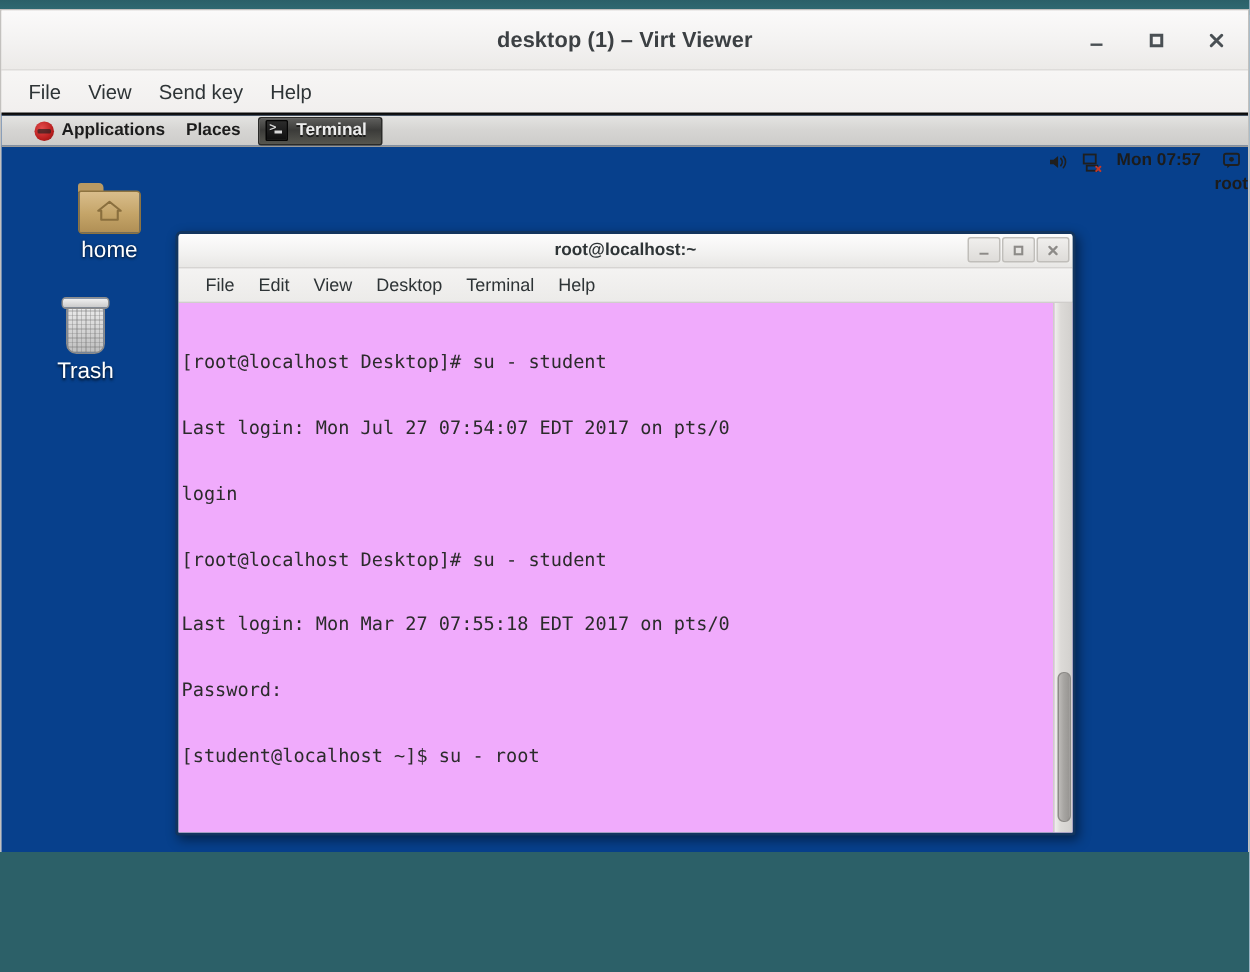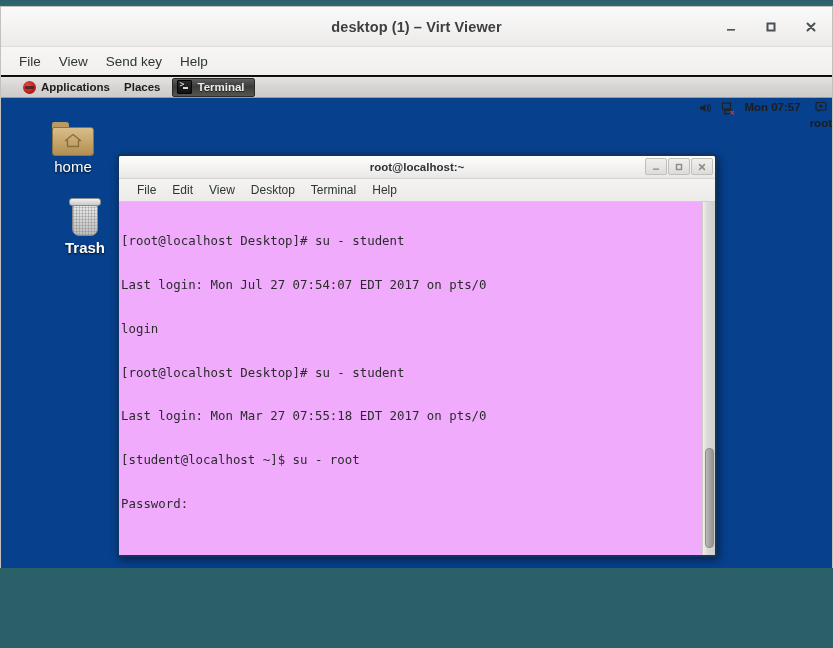--- a/index.html
+++ b/index.html
@@ -508,21 +508,21 @@
             <span class="tab"></span>
             <span class="body"></span>
             <svg class="house" viewBox="0 0 18 15">
               <path d="M9 1.5 L16.5 7.5 L14.5 7.5 L14.5 13.5 L3.5 13.5 L3.5 7.5 L1.5 7.5 Z" fill="none" stroke="#8a6f3e" stroke-width="1.4" stroke-linejoin="round"></path>
             </svg>
           </span>
         </span>
         <span class="label">home</span>
       </div>
 
-      <div class="desk-icon" style="left:48px; top:115px;font-weight:bold;">
+      <div class="desk-icon" style="left:20px; top:115px;">
         <span class="glyph">
           <span class="trash">
             <span class="lid"></span>
             <span class="can"></span>
           </span>
         </span>
         <span class="label">Trash</span>
       </div>
 
       <div class="term-window">
@@ -557,22 +557,22 @@
           <div class="term-menu-item">Help</div>
         </div>
 
         <div class="term-body">
           <div class="term-text">
             <div class="term-line">[root@localhost Desktop]# su - student</div>
             <div class="term-line">Last login: Mon Jul 27 07:54:07 EDT 2017 on pts/0</div>
             <div class="term-line">login</div>
             <div class="term-line">[root@localhost Desktop]# su - student</div>
             <div class="term-line">Last login: Mon Mar 27 07:55:18 EDT 2017 on pts/0</div>
+            <div class="term-line">Password:</div>
             <div class="term-line">[student@localhost ~]$ su - root</div>
-            <div class="term-line">Password:</div>
             
             
           </div>
           <div class="term-scrollbar">
             <div class="term-scroll-thumb"></div>
           </div>
         </div>
 
       </div>
 

